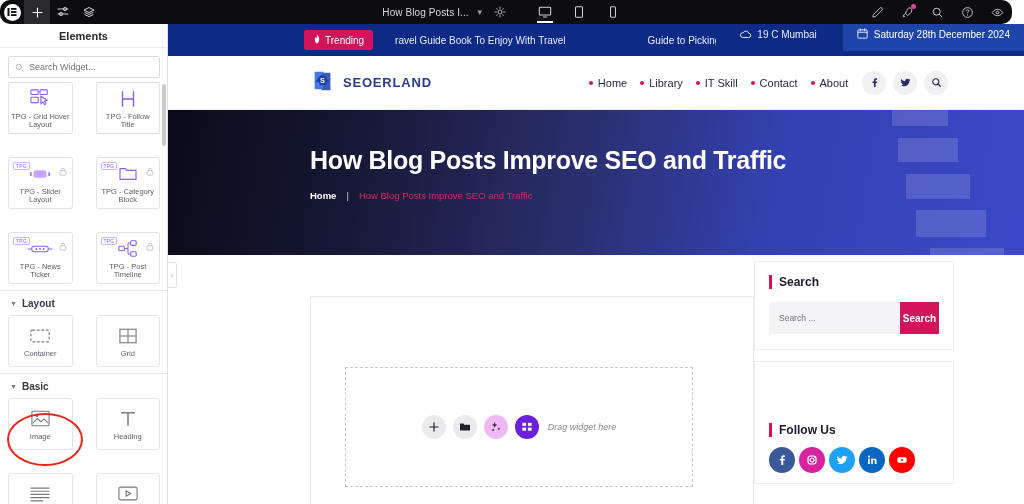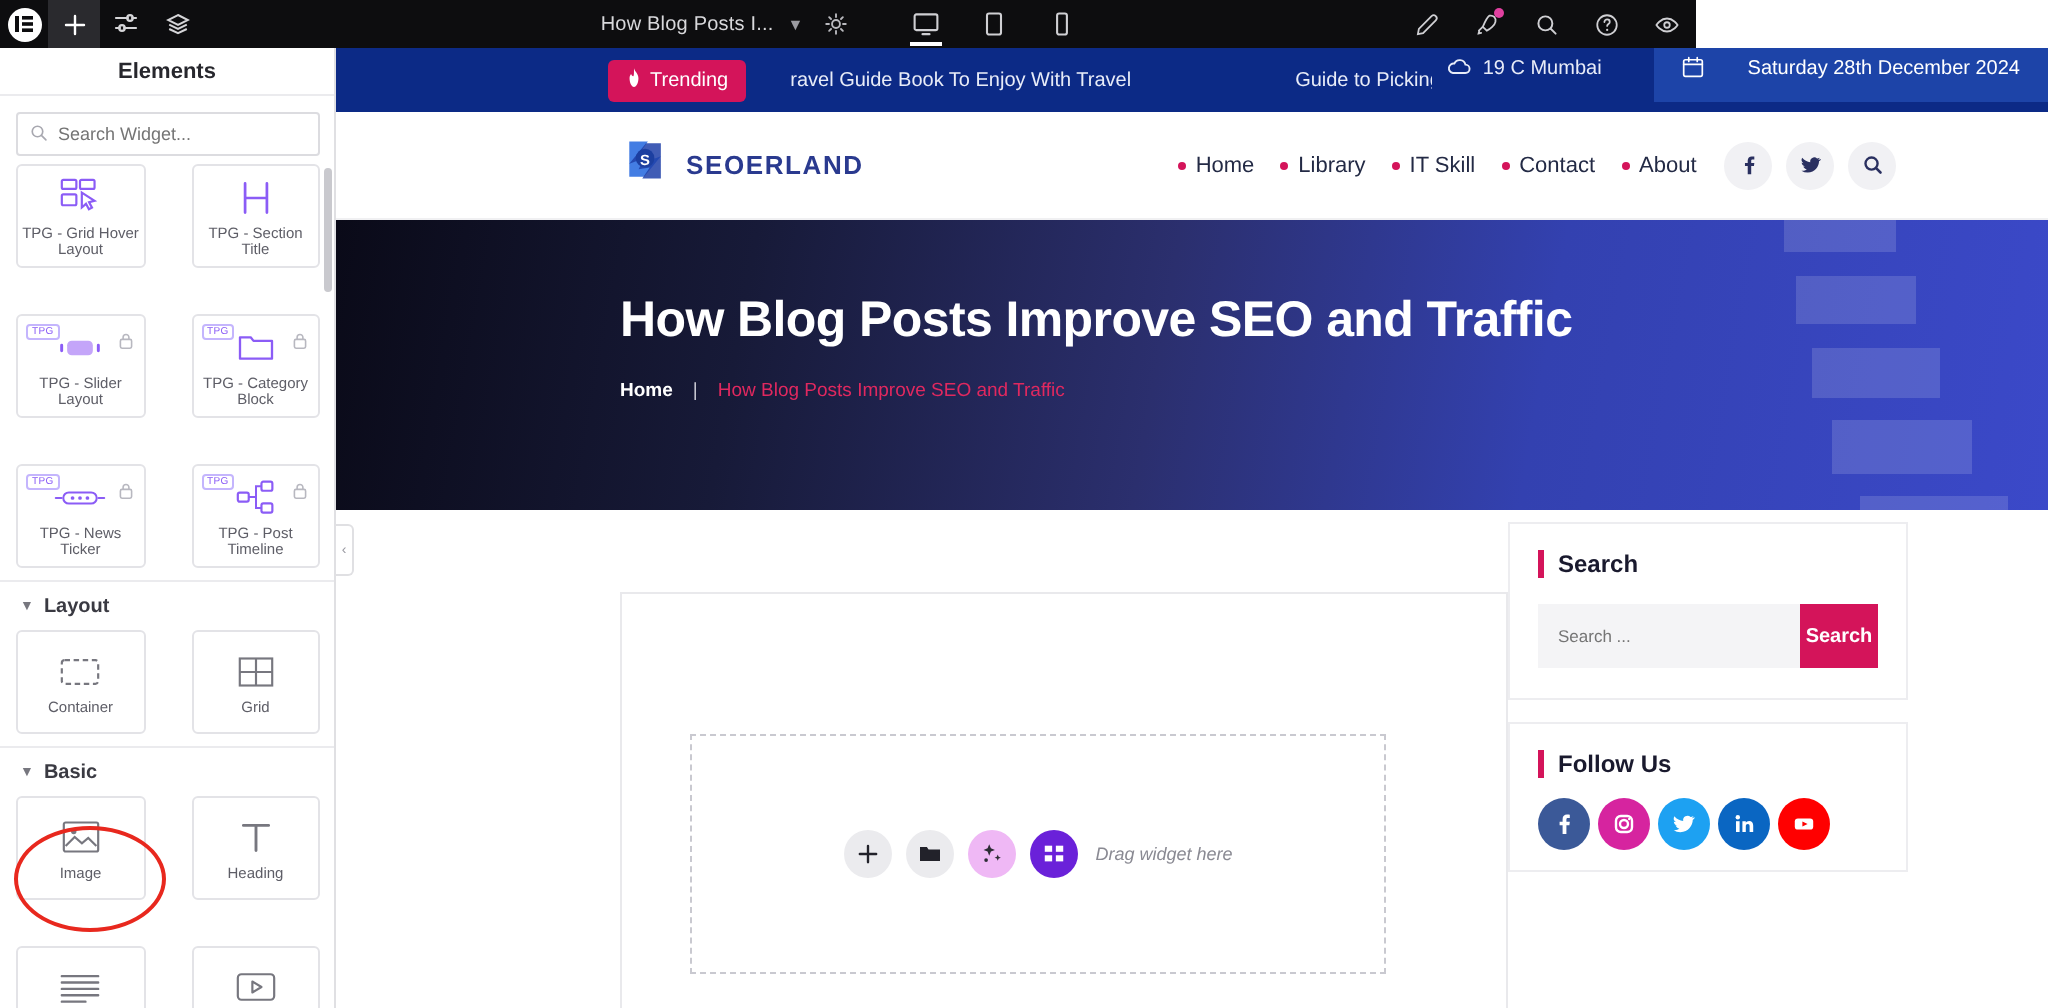--- a/index.html
+++ b/index.html
@@ -5,22 +5,22 @@
   * { box-sizing: border-box; margin: 0; padding: 0; }
   html, body {
     width: 1024px; height: 504px; overflow: hidden;
     font-family: "Liberation Sans", sans-serif;
     background: #fff;
   }
   #app { position: relative; width: 1024px; height: 504px; overflow: hidden; }
 
   
   .topbar {
-    position: absolute; top: 0; left: 0; width: 848px; height: 24px;
-    background: #0d0d0f; display: flex; align-items: center;
+    position: absolute; top: 0; left: 0; width: 1012px; height: 24px;
+    background: #0d0d0f; display: flex; align-items: center; border-radius: 10px;
   }
   .tb-left { display: flex; align-items: center; height: 24px; }
   .tb-logo {
     width: 24px; height: 24px; display: flex; align-items: center; justify-content: center;
   }
   .tb-logo-circle {
     width: 17px; height: 17px; border-radius: 50%; background: #fff;
     display: flex; align-items: center; justify-content: center;
   }
   .tb-btn {
@@ -134,21 +134,21 @@
   .trend-item2 { color: #e8ecf8; font-size: 10px; margin-left: 82px; white-space: nowrap;
     overflow:hidden; width:68px;}
   .trend-right {
     position: absolute; right: 0; top: 0; height: 21px; display: flex; align-items: center;
   }
   .weather {
     color: #e8ecf8; font-size: 10px; display: flex; align-items: center; gap: 5px;
     margin-right: 26px;
   }
   .datebox {
-    background: #1d44a8; height: 32px; display: flex; align-items: center; gap: 22px;
+    background: #1d44a8; height: 32px; display: flex; align-items: center; gap: 6px;
     padding: 0 14px; color: #fff; font-size: 10px; white-space: nowrap;
   }
 
   
   .siteheader {
     height: 54px; background: #fff; display: flex; align-items: center; position: relative;
     border-bottom: 1px solid #f0f0f2;
   }
   .brand { display: flex; align-items: center; gap: 7px; margin-left: 142px; }
   .brand-name { font-size: 13px; font-weight: bold; color: #2a3a8f; letter-spacing: .8px; }
@@ -344,21 +344,21 @@
               </svg>
           </span>
           <span class="wcard-label">TPG - Grid Hover Layout</span>
         </div>
         <div class="wcard">
           <span class="wicon">
             <svg width="20" height="20" viewBox="0 0 22 22">
                 <path d="M5 3v16M17 3v16M5 11h12" stroke="#8b5cf6" stroke-width="1.5" stroke-linecap="round"></path>
               </svg>
           </span>
-          <span class="wcard-label">TPG - Section Title</span>
+          <span class="wcard-label">TPG - Follow Title</span>
         </div>
 
         <div class="wcard">
           <span class="tpg-badge">TPG</span>
           <span class="lock">
             <svg width="8" height="9" viewBox="0 0 10 11">
                 <rect x="1.5" y="4.5" width="7" height="5.5" rx="1" fill="none" stroke="#b8b8c0" stroke-width="1"></rect>
                 <path d="M3.2 4.5V3.2a1.8 1.8 0 013.6 0v1.3" fill="none" stroke="#b8b8c0" stroke-width="1"></path>
               </svg>
           </span>
@@ -667,21 +667,21 @@
             <span class="sw-bar"></span>
             <span class="sw-title">Search</span>
           </div>
           <div class="sw-searchrow">
             <input class="sw-input" type="text" placeholder="Search ..." style="">
             <button class="sw-btn">Search</button>
           </div>
         </div>
 
         <div class="swidget" style="padding-bottom:10px;">
-          <div class="sw-head" style="margin-bottom:10px;">
+          <div class="sw-head" style="margin-bottom:10px;margin-top:48px;">
             <span class="sw-bar"></span>
             <span class="sw-title">Follow Us</span>
           </div>
           <div class="fsocials">
             <span class="fsoc" style="background:#3b5998;">
               <svg width="12" height="12" viewBox="0 0 12 12">
                   <path d="M7.2 11V6.6h1.5l.2-1.7H7.2V3.8c0-.5.1-.8.8-.8h.9V1.4C8.6 1.4 8.1 1.3 7.5 1.3c-1.3 0-2.2.8-2.2 2.3v1.3H3.8v1.7h1.5V11z" fill="#fff"></path>
                 </svg>
             </span>
             <span class="fsoc" style="background:#d6249f;">

